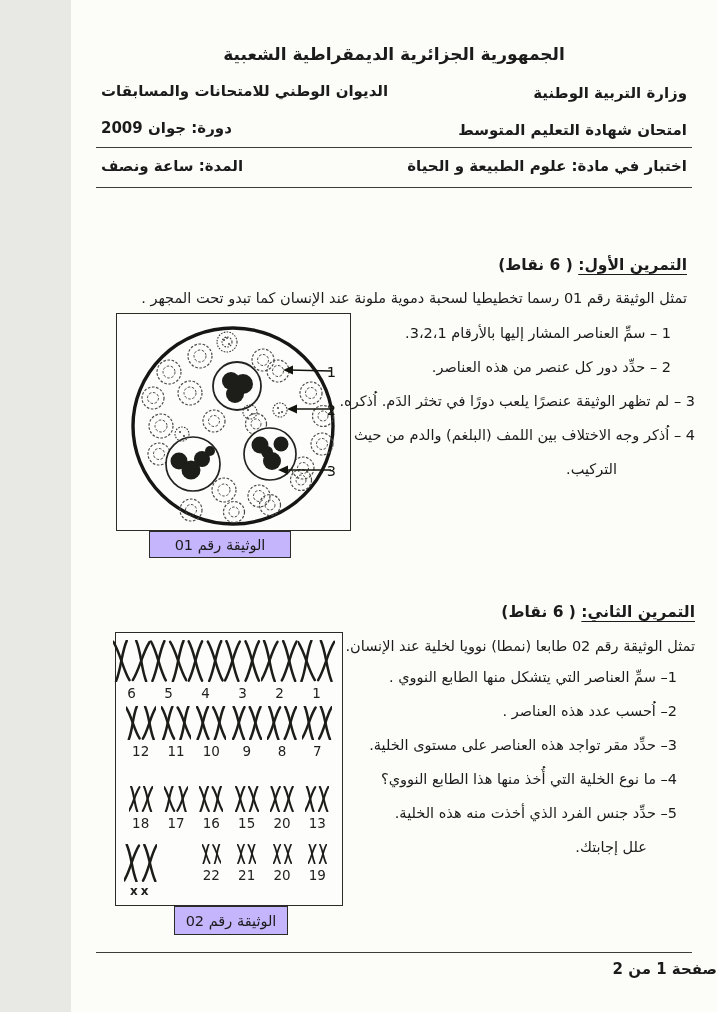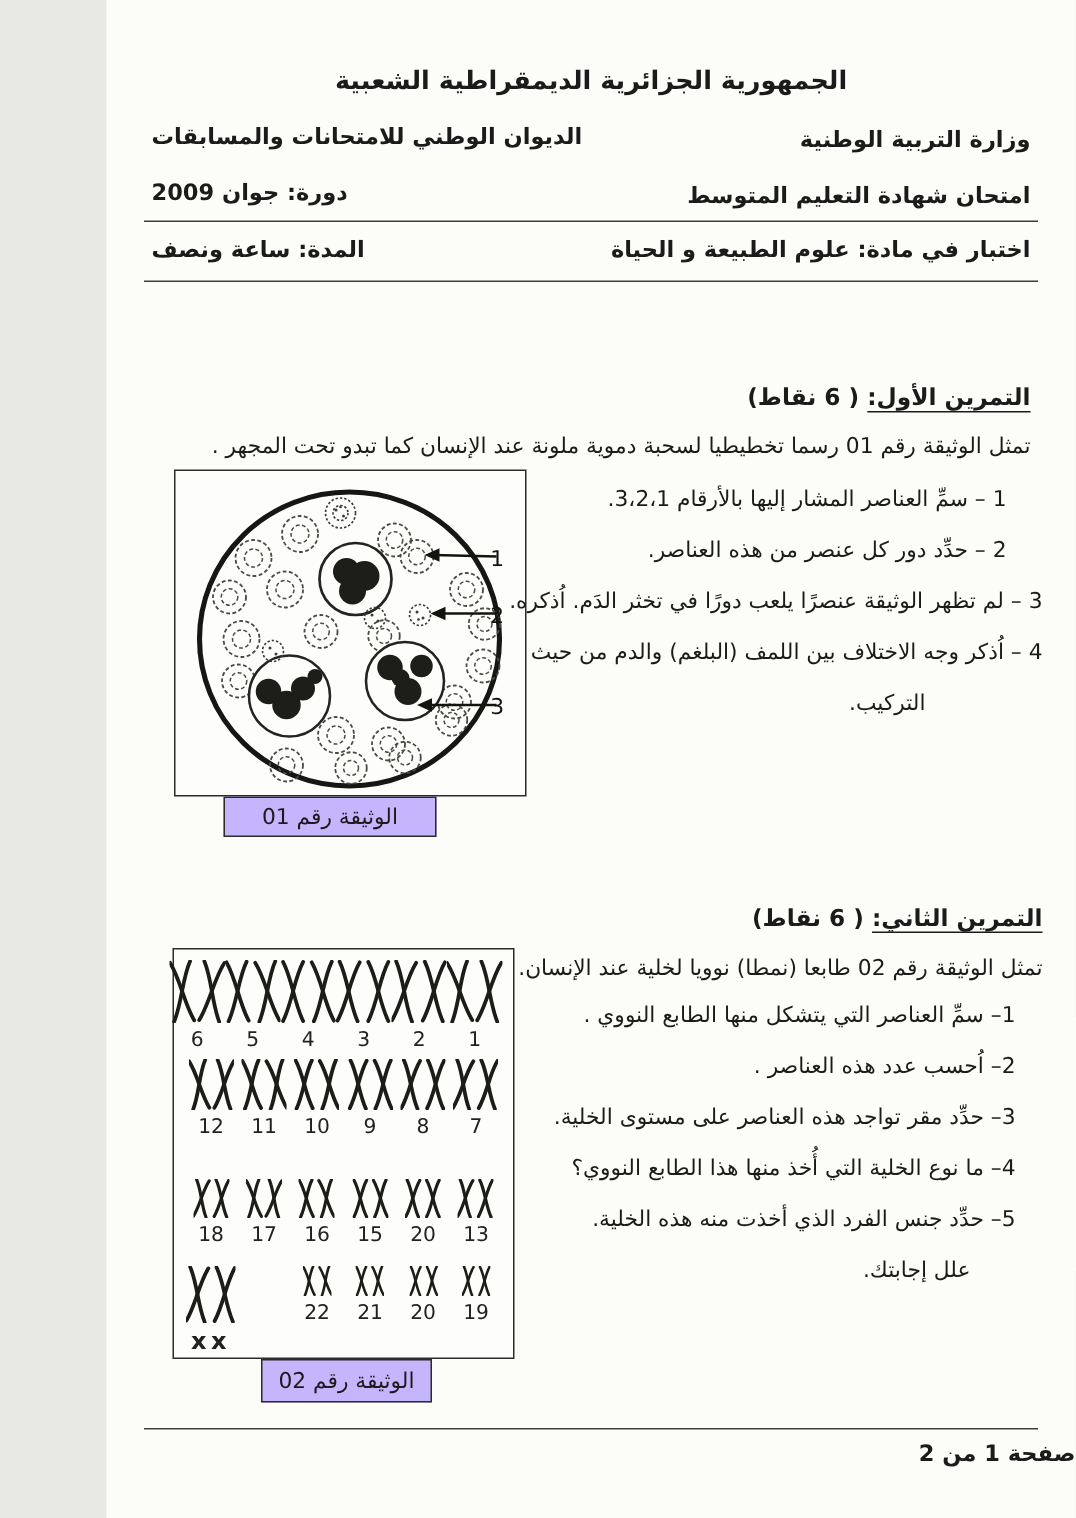--- a/index.html
+++ b/index.html
@@ -36,21 +36,21 @@
   }
   
   .kary{display:flex;flex-direction:column;}
   .kr-row{display:flex;justify-content:space-between;padding:0 7px;}
   .kr-row:nth-child(1){margin-top:7px;}
   .kr-row:nth-child(2){margin-top:5px;}
   .kr-row:nth-child(3){margin-top:27px;}
   .kr-row:nth-child(4){margin-top:13px;}
   .kr-cell{width:37px;display:flex;flex-direction:column;align-items:center;}
   .kr-num{font-size:13.5px;color:#222;margin-top:3px;}
-  .kr-num.kr-xx{font-size:16px;font-weight:bold;letter-spacing:3px;margin-top:2px;}
+  .kr-num.kr-xx{font-size:12px;font-weight:bold;letter-spacing:3px;margin-top:2px;}
   .footer-text{
     left:0;right:0;top:960px;
     font-size:15px;font-weight:bold;
   }
   svg text{font-family:"DejaVu Sans",sans-serif;}
 </style>
 </head>
 <body>
 
 <div class="page">

